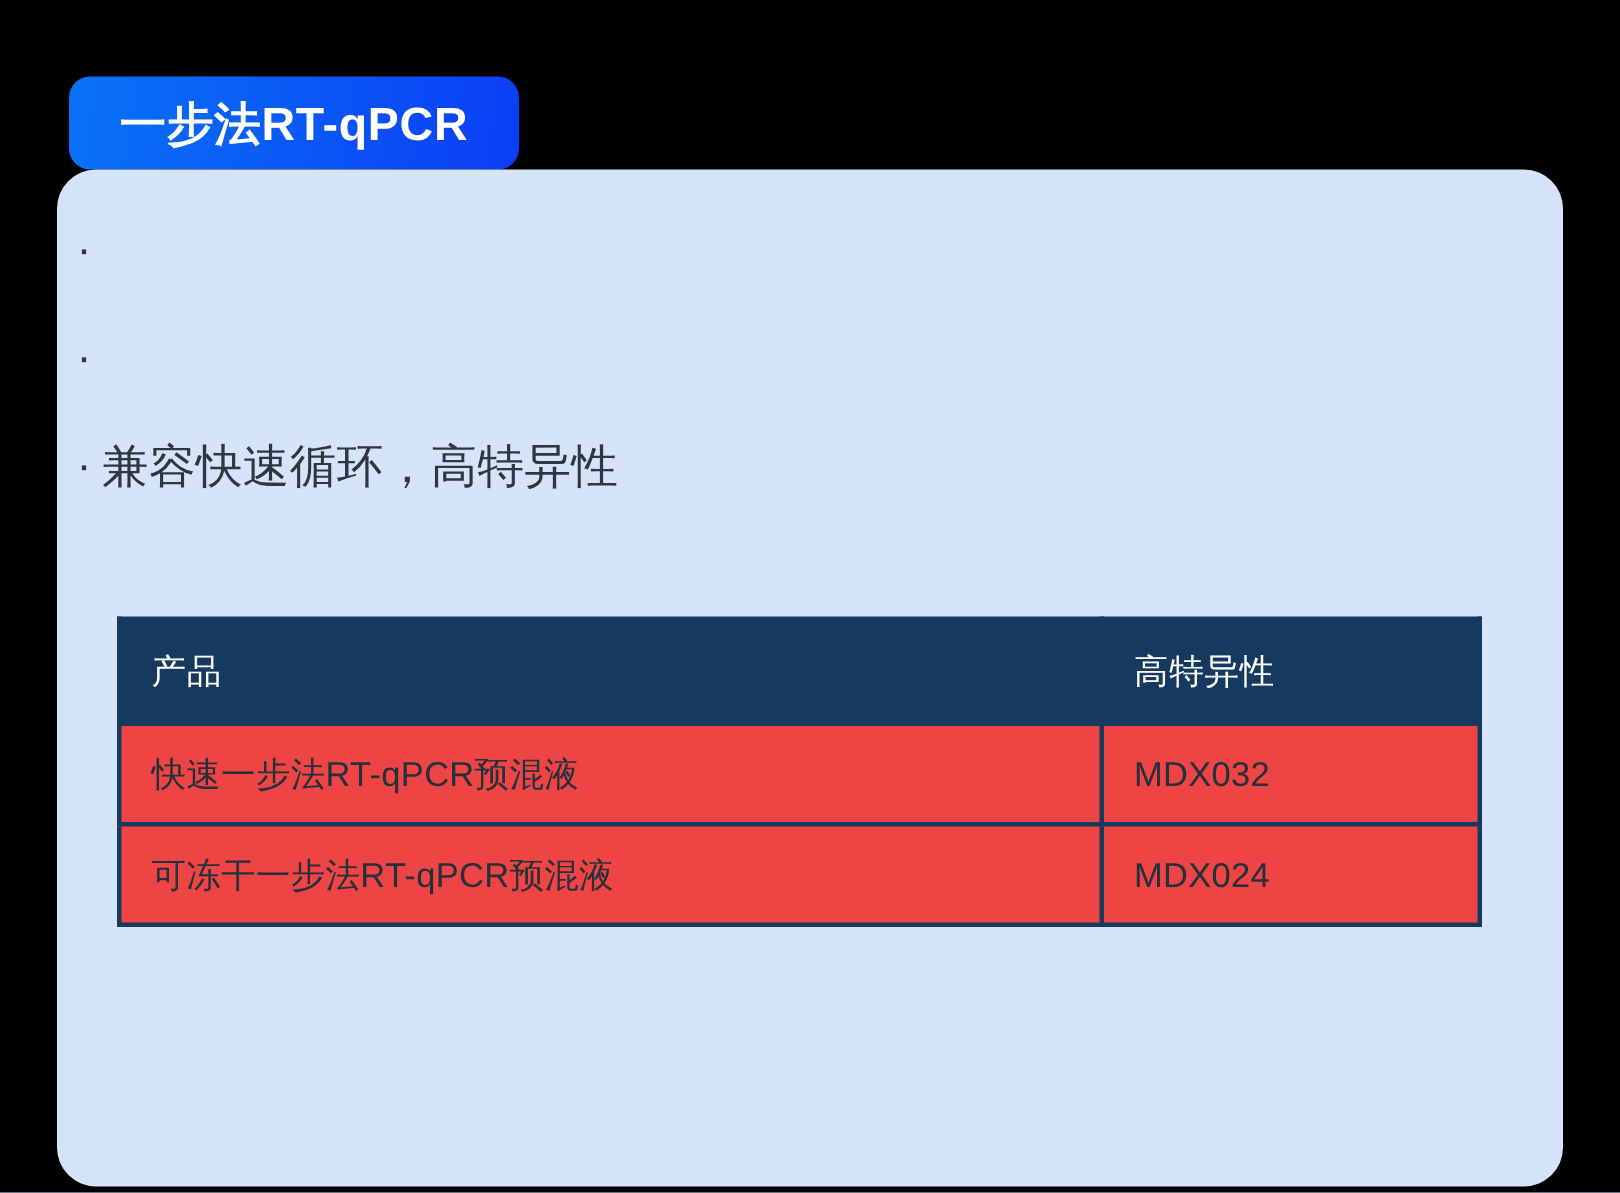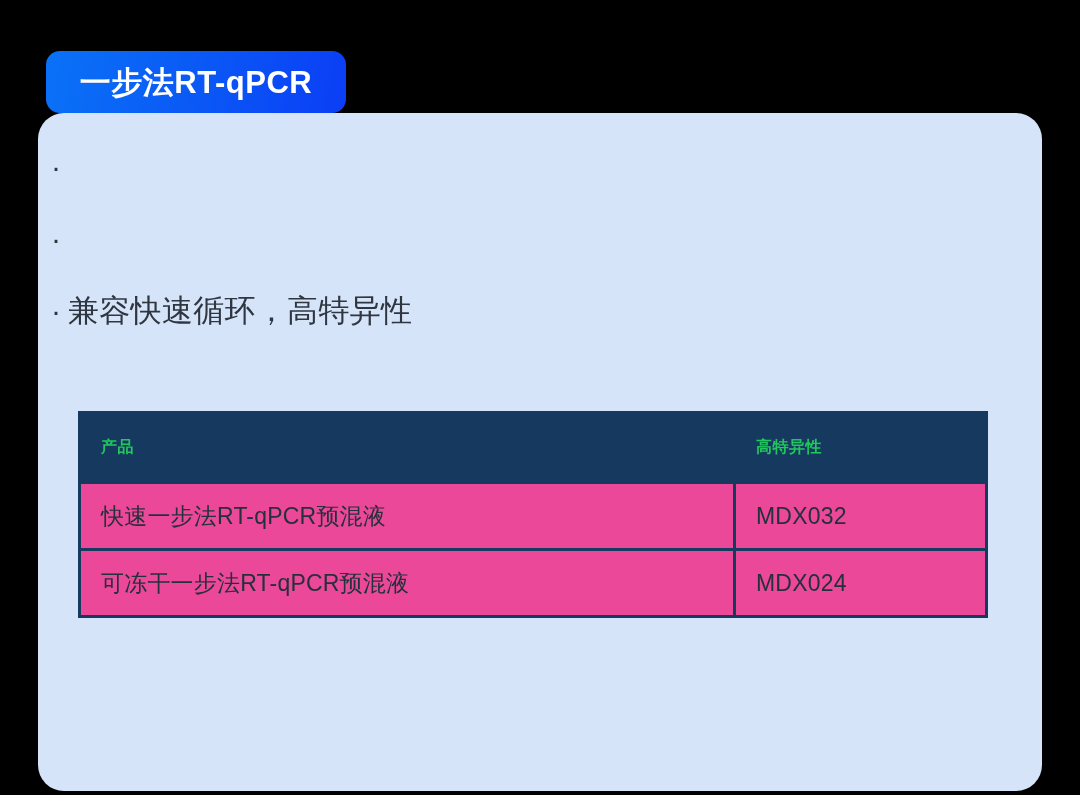--- a/index.html
+++ b/index.html
@@ -90,29 +90,29 @@
     table-layout: fixed;
   }
   .product-table th,
   .product-table td {
     border: 3px solid #163a5f;
     box-sizing: border-box;
     text-align: left;
   }
   .product-table thead th {
     background: #163a5f;
-    color: #22c55e;
-    font-size: 16px;
-    font-weight: bold;
+    color: #ffffff;
+    font-size: 23px;
+    font-weight: normal;
     height: 70px;
     padding: 0 20px;
     letter-spacing: 0.5px;
   }
   .product-table tbody td {
-    background: #ec4899;
+    background: #ef4444;
     color: #24303c;
     font-size: 23px;
     height: 67px;
     padding: 0 20px;
     letter-spacing: 0.2px;
   }
   .col-product { width: 655px; }
   .col-code { width: 252px; }
 </style>
 </head>

